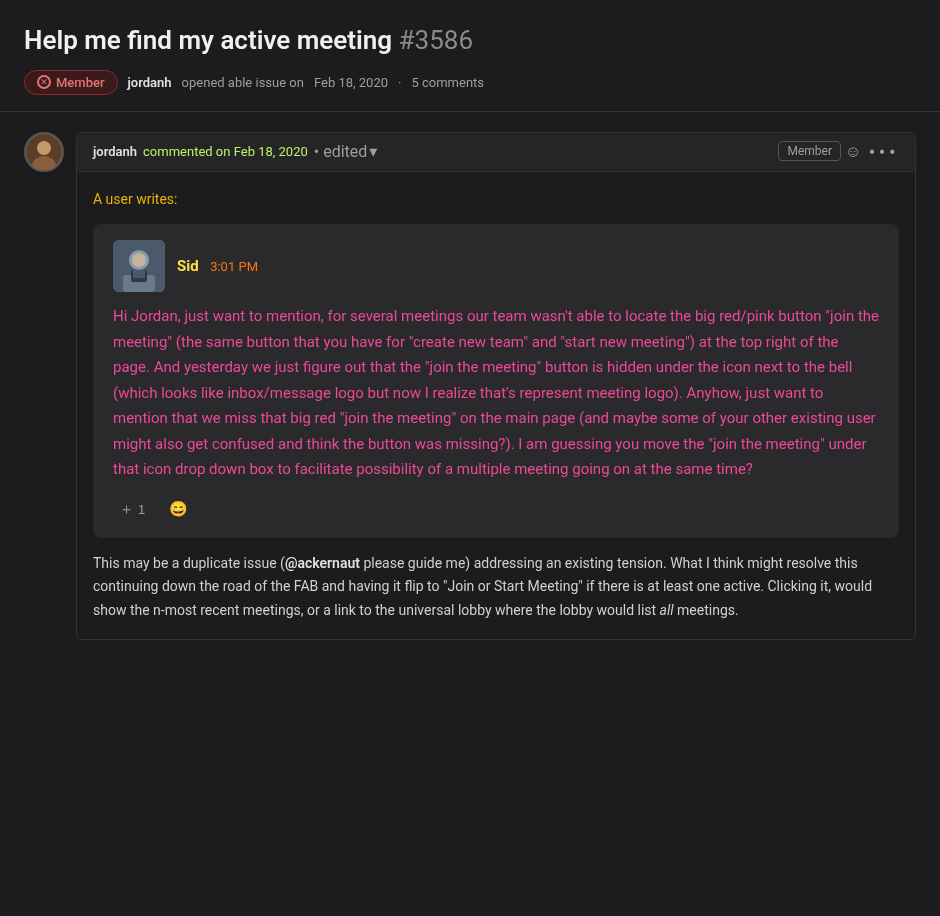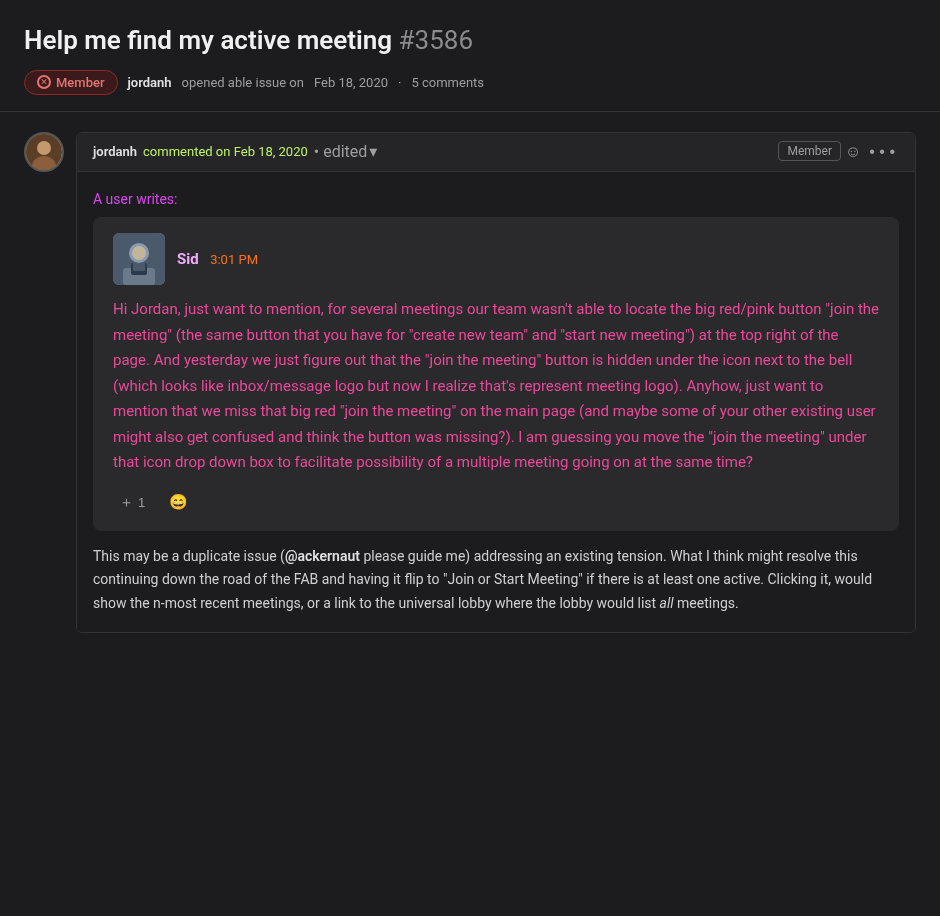--- a/index.html
+++ b/index.html
@@ -160,22 +160,22 @@
 
     .comment-content {
       padding: 16px;
       background-color: #1c1c1e;
       color: #d0d0d0;
       font-size: 14px;
       line-height: 1.6;
     }
 
     .user-writes {
-      margin-bottom: 7px;
-      color: #d946ef;
+      margin-bottom: 14px;
+      color: #eab308;
     }
 
     .chat-bubble {
       background-color: #2a2a2d;
       border-radius: 8px;
       padding: 16px 20px;
       margin-bottom: 14px;
     }
 
     .chat-header {
@@ -193,21 +193,21 @@
       display: flex;
       align-items: center;
       justify-content: center;
       overflow: hidden;
       flex-shrink: 0;
     }
 
     .chat-user-name {
       font-weight: 700;
       font-size: 15px;
-      color: #f0abfc;
+      color: #fde047;
     }
 
     .chat-time {
       color: #f97316;
       font-size: 13px;
       font-weight: 400;
       margin-left: 8px;
     }
 
     .chat-message {

